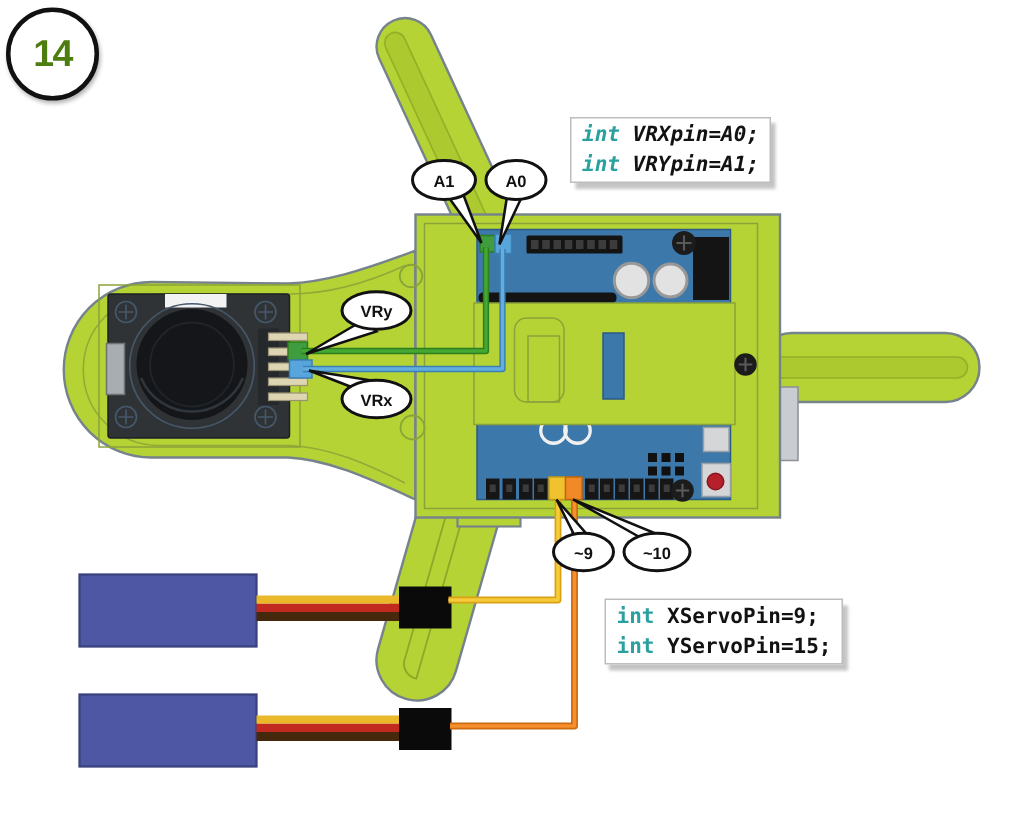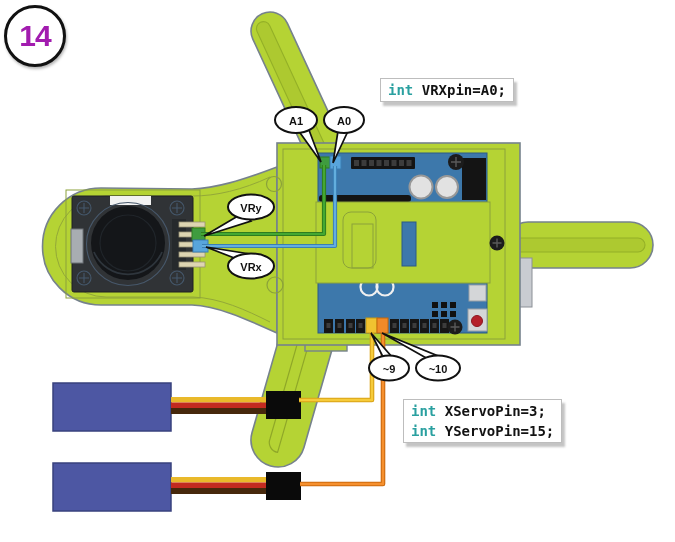--- a/index.html
+++ b/index.html
@@ -1,29 +1,29 @@
 <!DOCTYPE html>
 <html><head>
 <meta charset="utf-8">
 <style>
   html,body{margin:0;padding:0;background:#fff;}
   #stage{position:relative;width:675px;height:542px;background:#fff;overflow:hidden;
          font-family:"Liberation Sans",sans-serif;}
   #stage svg{position:absolute;left:0;top:0;}
   .badge{position:absolute;left:4px;top:5px;width:56px;height:56px;border:3.5px solid #111;
          border-radius:50%;background:#fff;display:flex;align-items:center;justify-content:center;
-         font-weight:bold;font-size:30px;color:#a21caf;letter-spacing:-1px;
+         font-weight:bold;font-size:25px;color:#4d7c0f;letter-spacing:-1px;
          box-shadow:1px 2px 3px rgba(0,0,0,0.3);}
   .code-box{position:absolute;background:#fff;border:1.5px solid #bdbdbd;
             box-shadow:3px 4px 2px rgba(125,125,125,0.45);
             font-family:"DejaVu Sans Mono",monospace;font-weight:bold;font-size:14px;
             line-height:20px;padding:1px 7px;color:#121212;}
   .code-box .line{white-space:pre;}
   .code-box .kw{color:#2aa0a0;}
-  #cb1{left:380px;top:78px;}
+  #cb1{left:380px;top:78px;font-style:italic;}
   #cb2{left:403px;top:399px;}
 </style>
 </head>
 <body>
 
 <div id="stage">
 <svg width="675" height="542" viewBox="0 0 675 542">
   <defs>
     <clipPath id="clipBottomStrip">
           <rect x="318" y="283" width="169" height="50"></rect>
@@ -247,19 +247,20 @@
     </g>
   </g>
 </svg>
 
 <div class="badge">
   <span>14</span>
 </div>
 
 <div class="code-box" id="cb1">
   <div class="line"><span class="kw">int</span><span> VRXpin=A0;</span></div>
+  <div class="line"><span class="kw">int</span><span> VRYpin=A1;</span></div>
 </div>
 
 <div class="code-box" id="cb2">
-  <div class="line"><span class="kw">int</span><span> XServoPin=3;</span></div>
+  <div class="line"><span class="kw">int</span><span> XServoPin=9;</span></div>
   <div class="line"><span class="kw">int</span><span> YServoPin=15;</span></div>
 </div>
 </div>
 
 </body></html>

